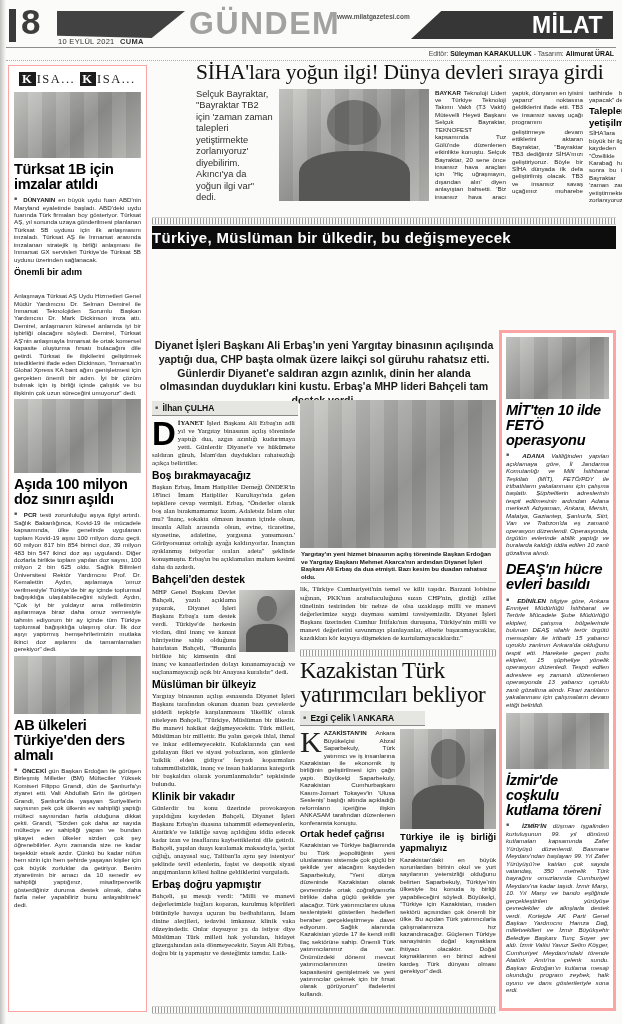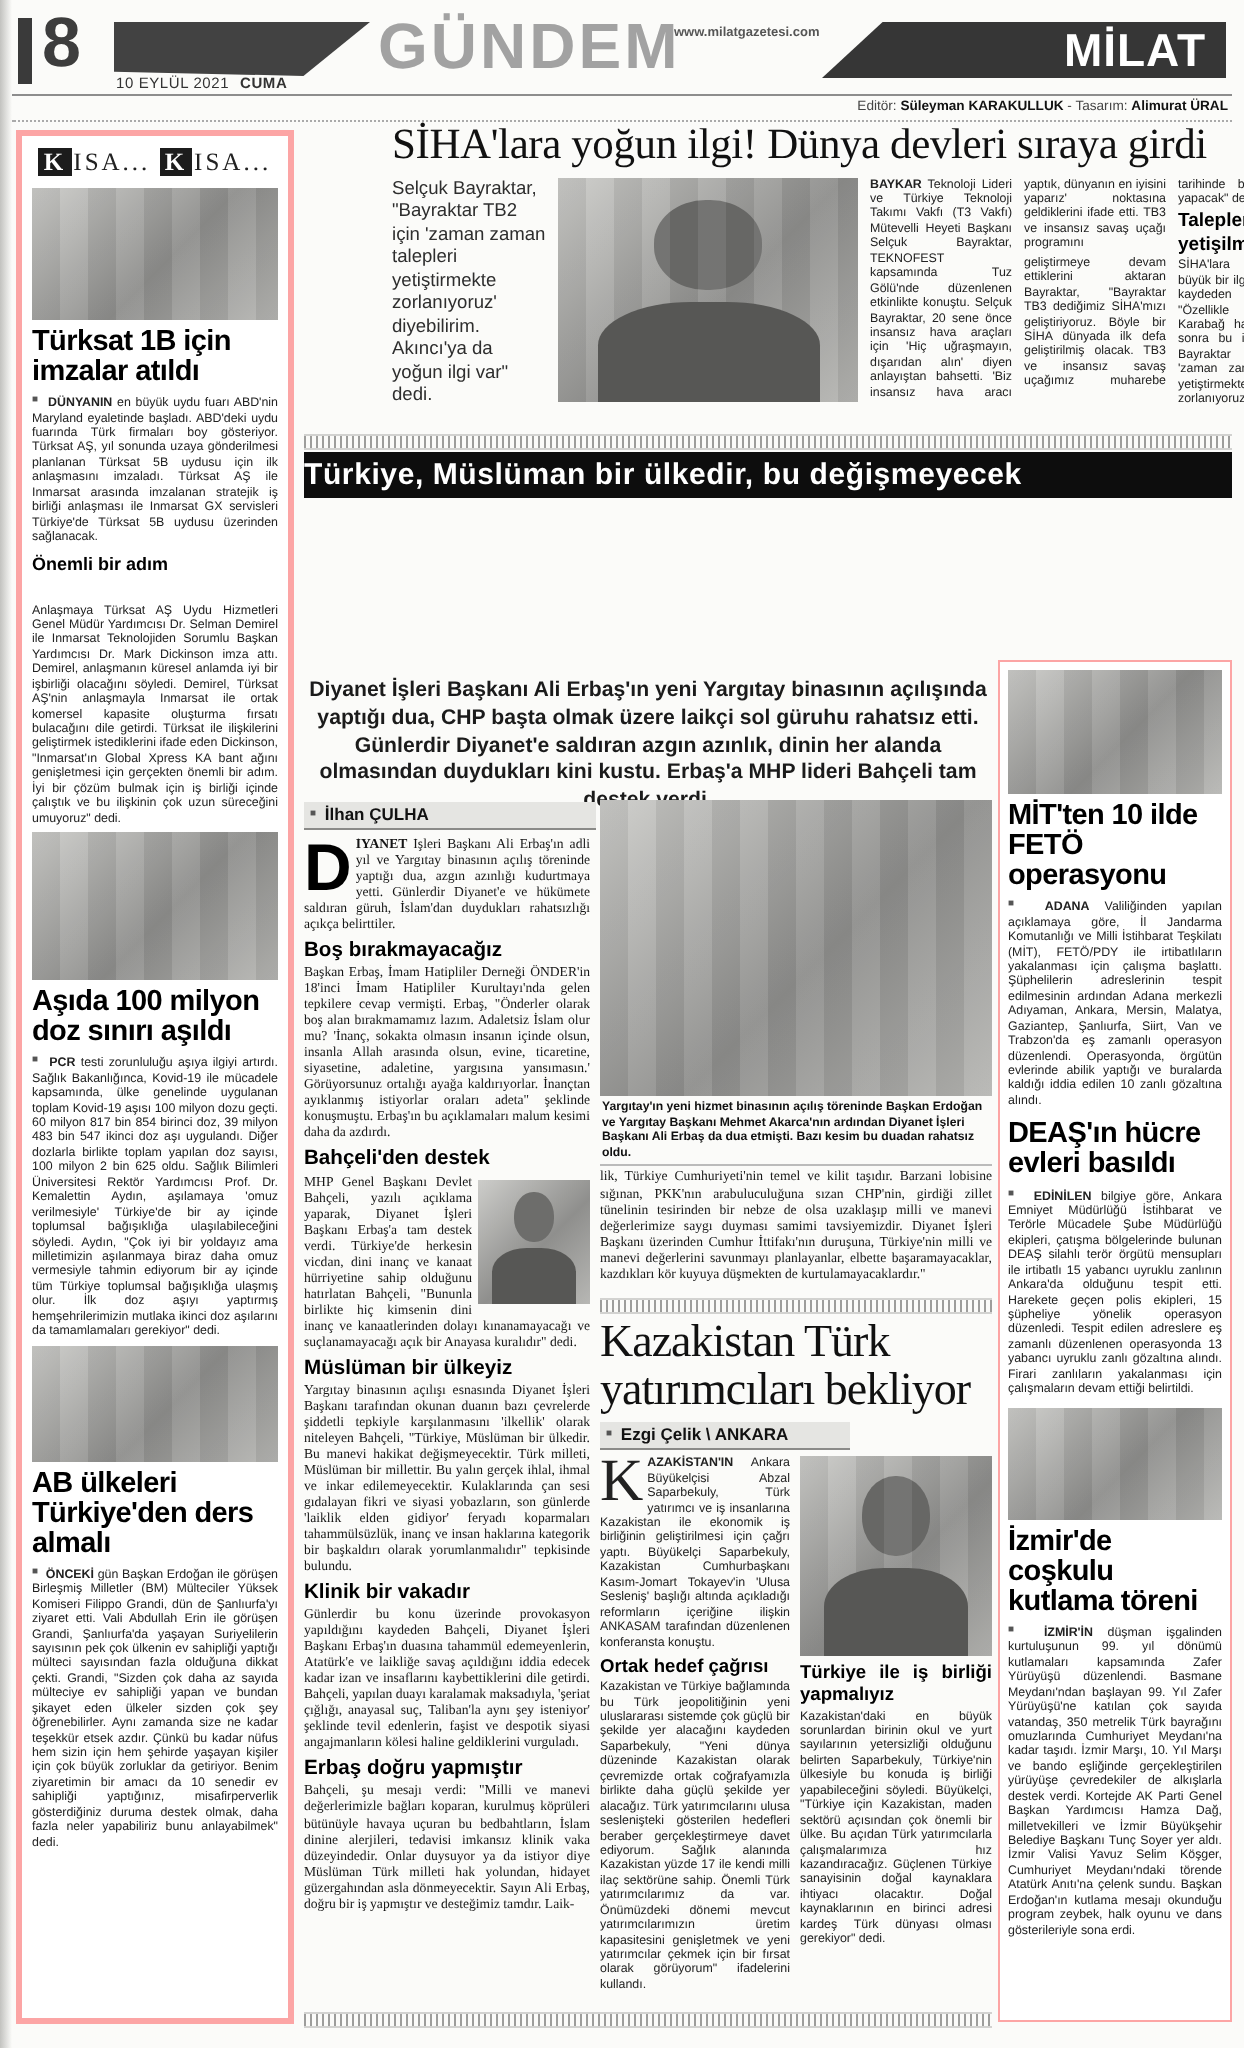--- a/index.html
+++ b/index.html
@@ -32,33 +32,33 @@
   .photo .shade{position:absolute;inset:0;background:repeating-linear-gradient(90deg,rgba(0,0,0,.06) 0 14px,rgba(255,255,255,.05) 14px 28px);}
   .portrait::before{content:"";position:absolute;width:36%;height:40%;left:32%;top:10%;
         background:#6d6d6b;border-radius:48%;}
   .portrait::after{content:"";position:absolute;width:74%;height:46%;left:13%;bottom:-2%;
         background:#575755;border-radius:42% 42% 0 0;}
   .sq{font-size:5px;color:#555;vertical-align:2px;margin-right:2px;}
   .hatch{background:repeating-linear-gradient(90deg,#9d9d9b 0 1px,rgba(255,255,255,0) 1px 3px);
         border-top:1px solid #d2d2d0;border-bottom:1px solid #d2d2d0;height:6px;position:absolute;}
 
   
-  .left-rail{position:absolute;left:8px;top:65px;width:139px;height:947px;border:3px solid #fca5a5;
+  .left-rail{position:absolute;left:8px;top:65px;width:139px;height:947px;border:1px solid #fca5a5;
         background:#fff;box-sizing:border-box;padding:5px 5px;overflow:hidden;}
   .kisa-title{font-family:"Liberation Serif",serif;font-size:12.5px;letter-spacing:1.5px;text-align:center;
         color:#222;margin:1px 0 5px;}
   .kbox{background:#1c1c1c;color:#fff;padding:0 2.5px;font-weight:700;margin-right:1px;}
   .rail-photo{height:66px;margin:3px 0 4px;}
   .rail-head{font-weight:800;font-size:14.5px;line-height:1.04;letter-spacing:-.3px;color:#000;margin:2px 0 3px;}
   .rail-body{font-size:6.2px;line-height:1.2;text-align:justify;color:#222;}
   .rail-sub{font-weight:800;font-size:9px;margin:4px 0 15px;color:#000;}
 
   
-  .right-rail{position:absolute;left:499px;top:330px;width:117px;height:681px;border:1px solid #fca5a5;
-        background:#fff;box-sizing:border-box;padding:4px;overflow:hidden;}
+  .right-rail{position:absolute;left:499px;top:330px;width:117px;height:681px;border:3px solid #fca5a5;
+        background:#fff;box-sizing:border-box;padding:4px;overflow:hidden;font-style:italic;}
   .rr-photo1{height:62px;margin-bottom:4px;}
   .rr-photo2{height:56px;margin:5px 0 4px;}
 
   
   .top-article{position:absolute;left:152px;top:61px;width:464px;height:154px;margin-left:44px;}
   .top-headline{font-family:"Liberation Serif",serif;font-size:21.5px;line-height:1.05;color:#111;
         letter-spacing:-.2px;white-space:nowrap;}
   .top-row{display:flex;gap:6px;margin-top:5px;height:116px;}
   .pull-quote{width:77px;font-size:9.3px;line-height:1.24;color:#2e2e2e;}
   .top-photo{width:150px;height:112px;flex:none;}

